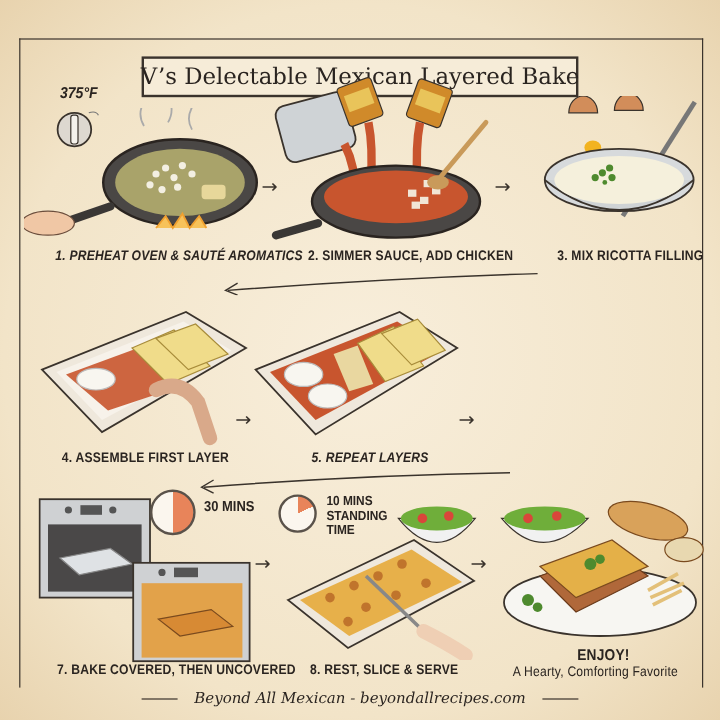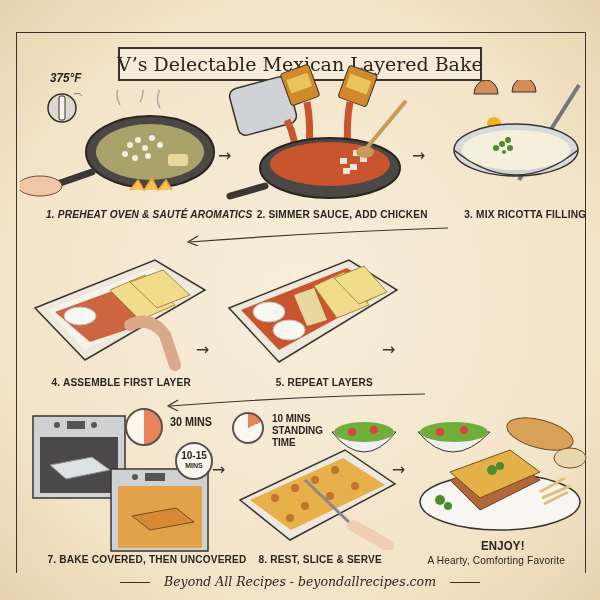--- a/index.html
+++ b/index.html
@@ -122,21 +122,21 @@
       <polygon points="30,62 90,40 125,72 65,92" fill="#c8552e" opacity="0.9"></polygon>
       <ellipse cx="55" cy="66" rx="16" ry="9" fill="#f8f6f0" stroke="#bbb"></ellipse>
       <polygon points="85,40 120,25 150,55 115,70" fill="#f0dc8a" stroke="#a88c3a"></polygon>
       <polygon points="105,32 138,20 165,45 132,58" fill="#f0dc8a" stroke="#a88c3a"></polygon>
       <path d="M105 75 q20 -10 35 10 l10 30" stroke="#d9a98a" stroke-width="12" fill="none" stroke-linecap="round"></path>
     </svg>
     <span class="cap" style="left:22px;top:136px;">4. ASSEMBLE FIRST LAYER</span>
   </div>
   <span class="arrow" style="left:196px;top:340px;">→</span>
 
-  <div class="step" style="left:219px;top:240px;width:180px;height:160px;">
+  <div class="step" style="left:203px;top:240px;width:180px;height:160px;font-style:italic;">
     <svg class="ill" style="left:0;top:10px;" width="180" height="125" viewBox="0 0 180 125">
       <polygon points="10,58 130,10 178,40 60,112" fill="#efe8dc" stroke="#3a332c" stroke-width="1.5"></polygon>
       <polygon points="22,60 128,18 166,42 60,100" fill="#c8552e"></polygon>
       <ellipse cx="50" cy="62" rx="16" ry="10" fill="#f8f6f0" stroke="#bbb"></ellipse>
       <ellipse cx="70" cy="80" rx="16" ry="10" fill="#f8f6f0" stroke="#bbb"></ellipse>
       <polygon points="75,45 95,38 108,70 88,76" fill="#e9d7a0"></polygon>
       <polygon points="95,36 125,22 150,55 118,68" fill="#f0dc8a" stroke="#a88c3a"></polygon>
       <polygon points="115,28 145,16 168,42 140,54" fill="#f0dc8a" stroke="#a88c3a"></polygon>
     </svg>
     <span class="cap" style="left:50px;top:136px;">5. REPEAT LAYERS</span>
@@ -160,24 +160,20 @@
     </svg>
     <svg class="ill" style="left:90px;top:68px;" width="100" height="85" viewBox="0 0 100 85">
       <rect x="1" y="1" width="97" height="82" fill="#cfd1d3" stroke="#3a332c" stroke-width="1.5"></rect>
       <rect x="8" y="18" width="84" height="62" fill="#e2a24a"></rect>
       <polygon points="22,48 66,40 84,54 40,62" fill="#d78a34" stroke="#7a4a1e"></polygon>
       <circle cx="25" cy="9" r="3" fill="#555"></circle>
         <rect x="35" y="5" width="20" height="8" fill="#555"></rect>
     </svg>
     <div class="clock" style="left:105px;top:8px;width:34px;height:34px;background:conic-gradient(#e8845a 0 50%,#fbf6ee 50% 100%);"></div>
     <span class="note" style="left:150px;top:16px;font-size:12px;">30 MINS</span>
-    <div class="clock" style="left:155px;top:42px;width:34px;height:34px;text-align:center;">
-      <div class="note" style="position:static;font-size:10px;margin-top:6px;transform:none;">10-15</div>
-      <div class="note" style="position:static;font-size:7px;transform:none;line-height:8px;">MINS</div>
-    </div>
     <span class="cap" style="left:14px;top:153px;">7. BAKE COVERED, THEN UNCOVERED</span>
   </div>
   <span class="arrow" style="left:212px;top:460px;">→</span>
 
   <div class="step" style="left:230px;top:400px;width:175px;height:170px;">
     <div class="clock" style="left:2px;top:12px;width:28px;height:28px;background:conic-gradient(#e8845a 0 18%,#fbf6ee 18% 100%);"></div>
     <div class="note" style="left:42px;top:12px;">
       <div>10 MINS</div>
       <div>STANDING</div>
       <div>TIME</div>
@@ -225,15 +221,15 @@
           <circle cx="30" cy="90" r="5"></circle>
           <circle cx="38" cy="96" r="4"></circle>
         </g>
       <path d="M130 82 l25 -14 M132 88 l28 -12 M134 94 l24 -12" stroke="#e3c079" stroke-width="3"></path>
     </svg>
     <span class="cap" style="left:68px;top:138px;font-size:13px;">ENJOY!</span>
     <span class="cap" style="left:8px;top:154px;font-weight:normal;font-size:11.5px;">A Hearty, Comforting Favorite</span>
   </div>
 
   <div class="footer">
-    <span>Beyond All Recipes - beyondallrecipes.com</span>
+    <span>Beyond All Mexican - beyondallrecipes.com</span>
   </div>
 </div>
 
 </body></html>

